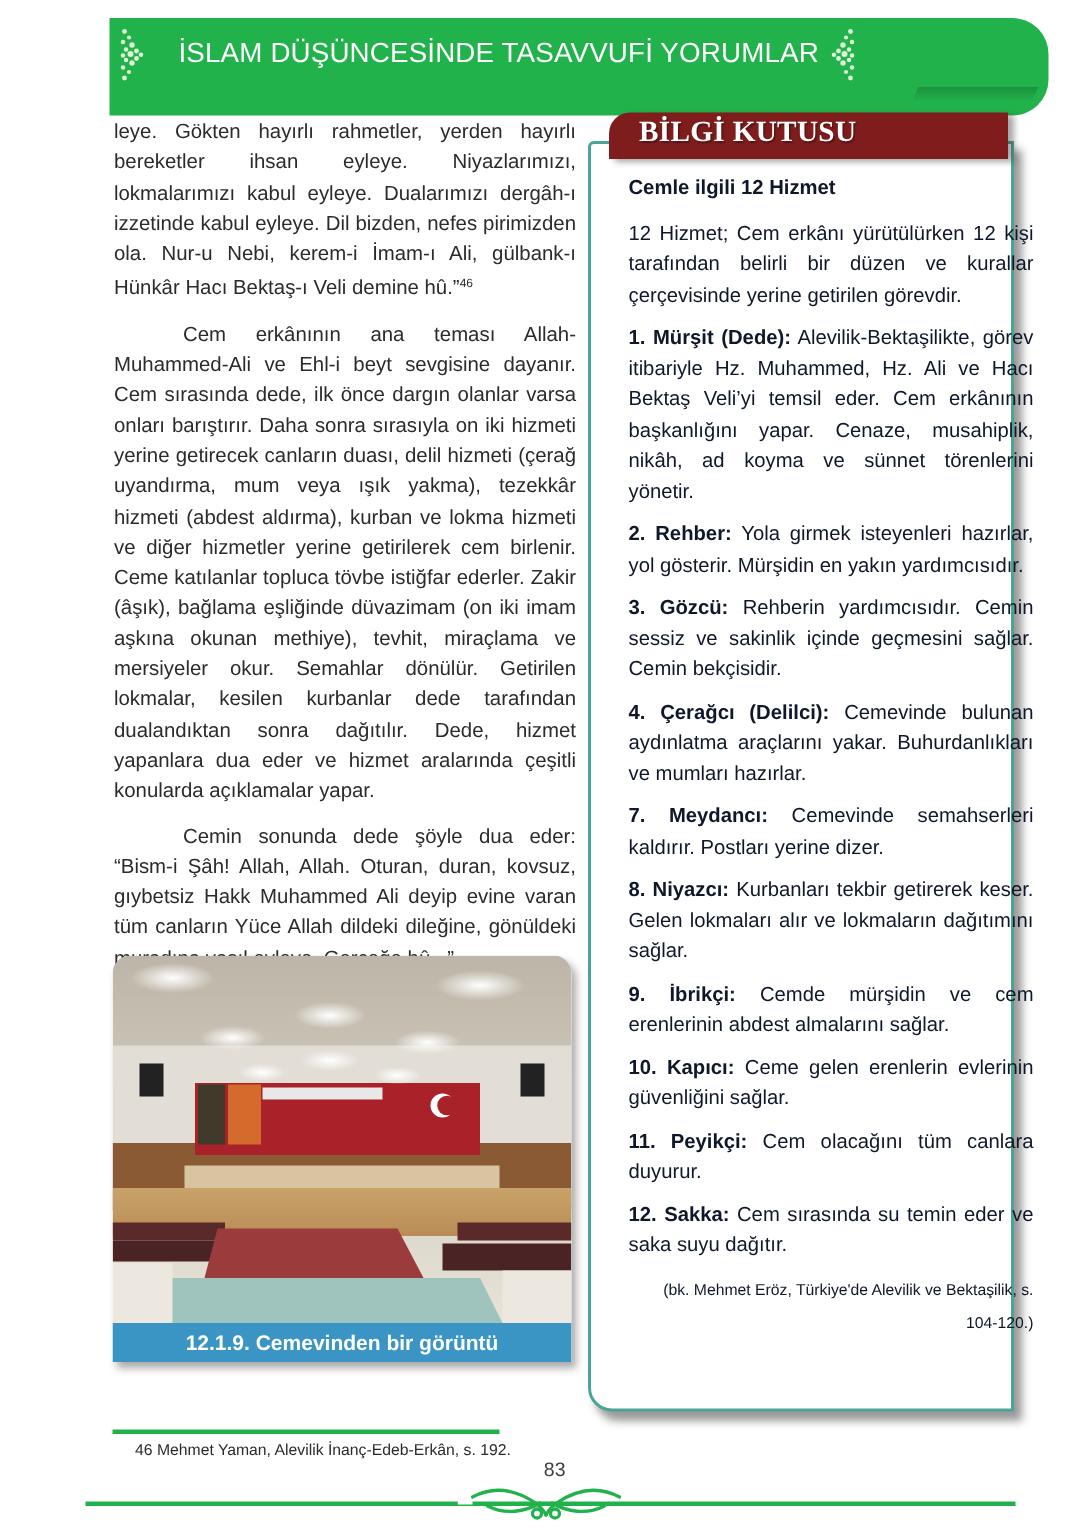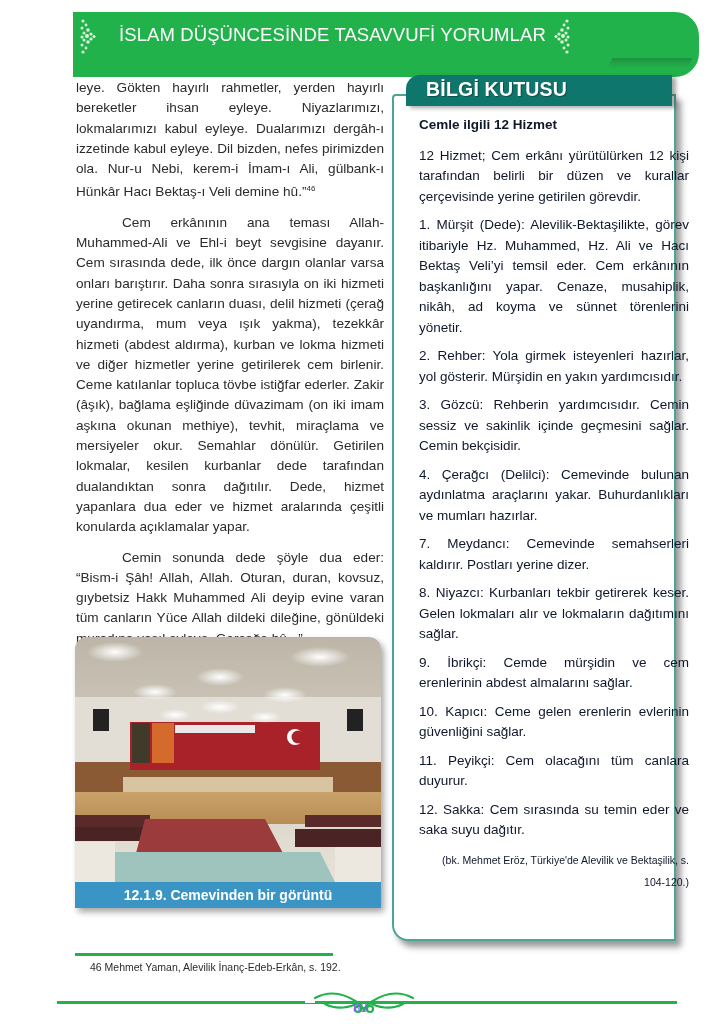--- a/index.html
+++ b/index.html
@@ -62,46 +62,47 @@
 
   
   .info-box {
     position: absolute; left: 392px; top: 94px; width: 284px; height: 847px;
     border: 2px solid #4aa597; border-radius: 4px 0 0 16px;
     background: #ffffff;
     box-shadow: 5px 6px 6px rgba(70,70,70,0.55);
   }
   .info-tab {
     position: absolute; left: 406px; top: 75px; width: 266px; height: 31px;
-    background: #0f766e; border-radius: 14px 0 0 0;
+    background: #7f1d1d; border-radius: 14px 0 0 0;
     box-shadow: 4px 2px 4px rgba(60,60,60,0.45);
+    font-family: Liberation Serif, serif;
   }
   .info-tab-title {
     position: absolute; left: 20px; top: 3px; font-size: 19.5px; font-weight: bold; color: #ffffff;
     letter-spacing: 0.2px; text-shadow: 1px 1px 1px rgba(0,0,0,0.35);
   }
   .info-content {
     position: absolute; left: 419px; top: 115px; width: 270px;
     font-size: 13.5px; line-height: 20.5px; color: #0f172a; text-align: justify;
   }
   .info-heading { font-weight: bold; margin-bottom: 10px; }
   .info-content p { margin-bottom: 8px; }
-  .info-content b { font-weight: normal; }
+  .info-content b { font-weight: bold; }
   .info-ref {
     font-size: 10.5px; line-height: 22px; text-align: right; margin-top: 4px;
   }
 
   
   .page-rule {
     position: absolute; left: 57px; top: 1001px; width: 620px; height: 3px; background: #22b24c;
   }
   .page-ornament { position: absolute; left: 305px; top: 988px; width: 118px; height: 28px; }
   .page-number {
-    position: absolute; left: 353px; top: 1000px; width: 24px; text-align: left;
-    font-size: 13px; color: #8b5cf6;
+    position: absolute; left: 353px; top: 972px; width: 24px; text-align: right;
+    font-size: 13px; color: #404040;
   }
 </style>
 </head>
 <body>
 
 <div class="header">
   <svg class="ornament ornament-left" viewBox="0 0 22 43">
     <g fill="#dff5d8">
       <circle cx="6" cy="6" r="1.6"></circle>
         <circle cx="9" cy="10" r="1.4"></circle>

